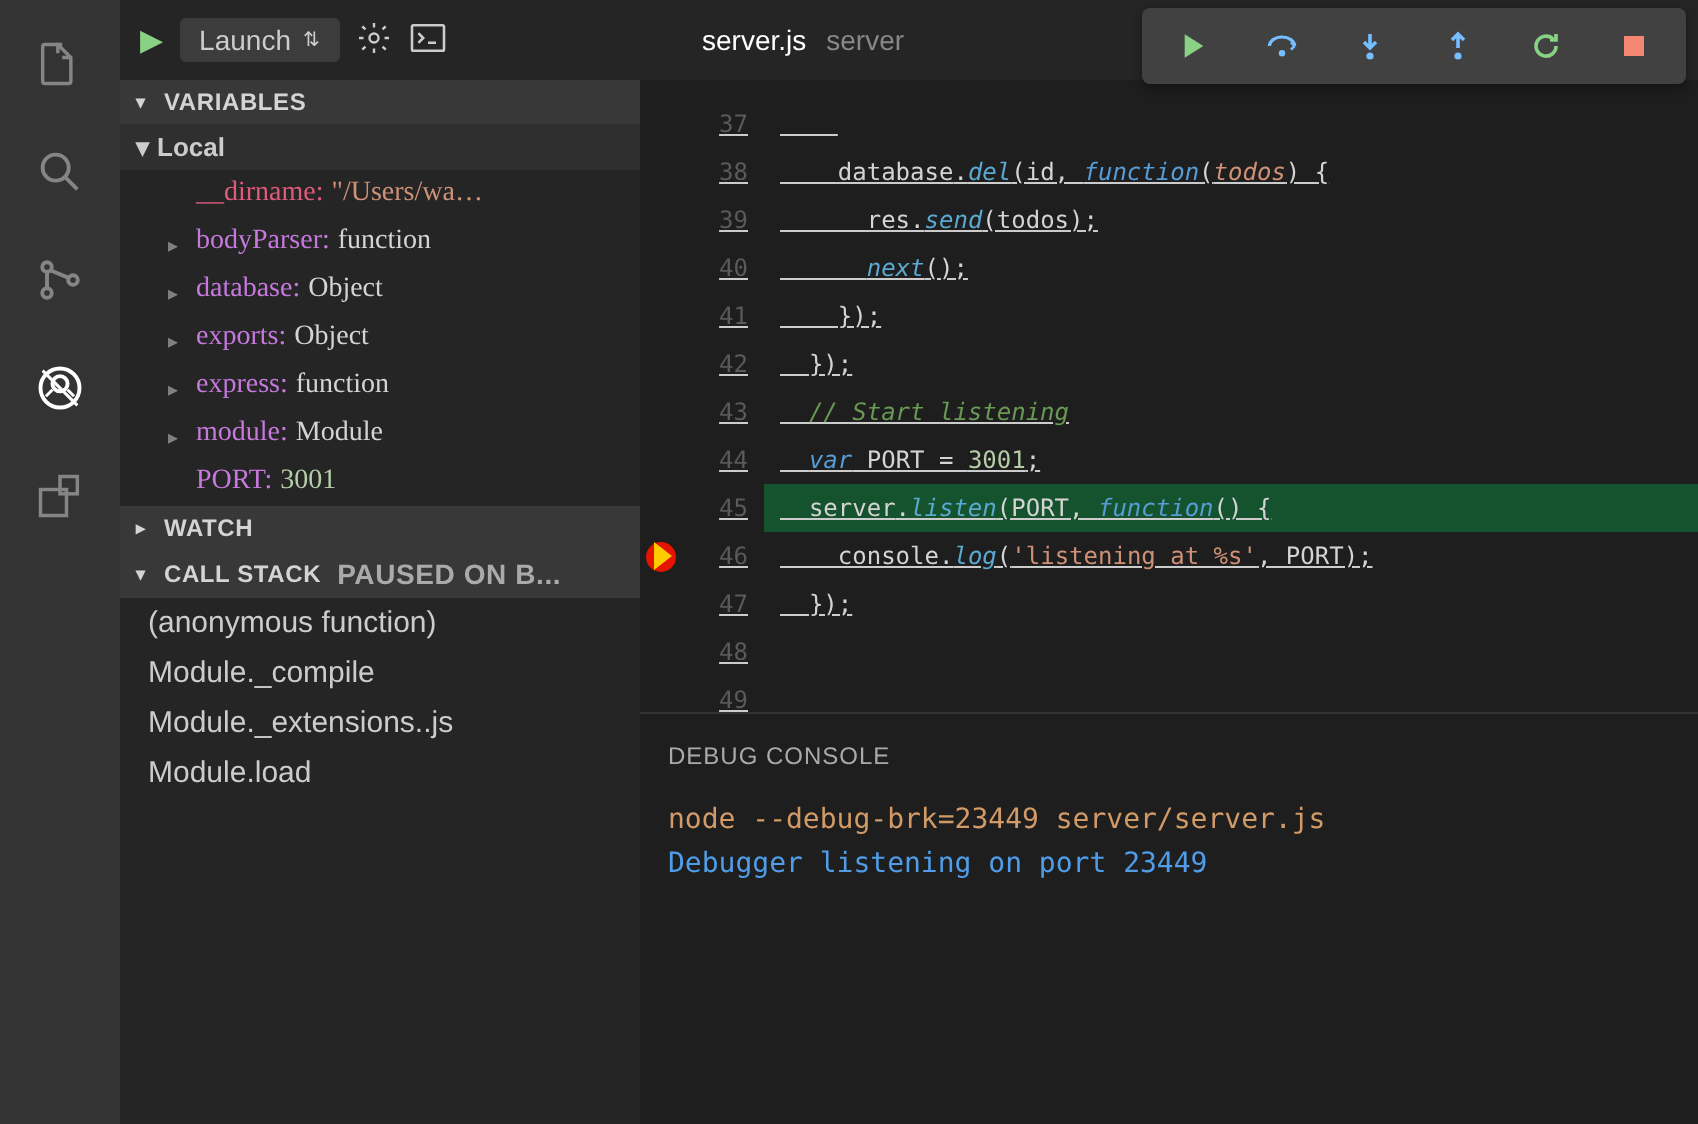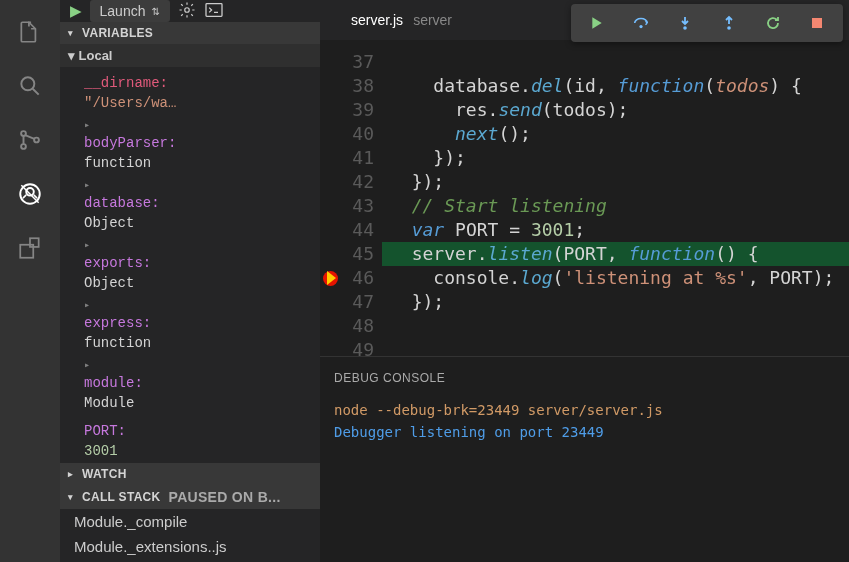--- a/index.html
+++ b/index.html
@@ -9,37 +9,37 @@
 .activity-bar .ab-icon.active { color:#ffffff; }
 .activity-bar .ab-icon svg { width:26px; height:26px; }
 .sidebar { width:260px; background:#252526; display:flex; flex-direction:column; }
 .debug-head { height:40px; display:flex; align-items:center; padding:0 10px; gap:8px; }
 .run-icon { color:#89d185; font-size:15px; cursor:pointer; }
 .launch-select { background:#3c3c3c; color:#ccc; padding:3px 10px; border-radius:3px; font-size:14px; display:flex; align-items:center; gap:6px; cursor:pointer; }
 .gear-icon,.console-icon { color:#ccc; cursor:pointer; }
 .section-head { background:#383838; color:#d4d4d4; font-size:12px; font-weight:700; padding:4px 8px; display:flex; align-items:center; gap:4px; cursor:pointer; letter-spacing:0.3px; }
 .section-head .chev { font-size:9px; display:inline-block; width:10px; }
 .subsection { background:#2f2f2f; color:#ccc; font-size:13px; font-weight:700; padding:4px 8px; display:flex; align-items:center; gap:4px; cursor:pointer; }
-.var-row { padding:4px 8px 4px 24px; font-family:Liberation Mono, monospace; font-size:14px; white-space:nowrap; overflow:hidden; text-overflow:ellipsis; display:flex; align-items:flex-start; gap:4px; cursor:pointer;flex-direction:column; }
+.var-row { padding:4px 8px 4px 24px; font-family:Liberation Serif, serif; font-size:14px; white-space:nowrap; overflow:hidden; text-overflow:ellipsis; display:flex; align-items:flex-end; gap:4px; cursor:pointer; }
 .var-row .tw { color:#808080; font-size:10px; width:10px; display:inline-block; }
 .var-name { color:#c678dd; }
 .var-name.special { color:#e05a7b; }
 .var-value { color:#d4d4d4; }
 .var-value.str { color:#ce9178; }
 .var-value.num { color:#b5cea8; }
 .paused-badge { font-size:14px; font-weight:700; color:#aaa; margin-left:4px; }
 .stack-row { padding:4px 14px; font-size:15px; color:#ccc; cursor:pointer; white-space:nowrap; overflow:hidden; }
 .main { flex:1; display:flex; flex-direction:column; background:#1e1e1e; position:relative; }
 .editor-tabs { height:40px; background:#252526; display:flex; align-items:center; padding:0 18px; font-size:14px; color:#888; gap:10px; }
 .editor-tabs .filename { color:#fff;margin-left:13px; }
 .debug-toolbar { position:absolute; top:4px; right:6px; background:#414141; border-radius:4px; display:flex; padding:4px; gap:0; box-shadow:0 2px 6px rgba(0,0,0,0.4); z-index:10; }
 .debug-toolbar .btn { width:44px; height:30px; display:flex; align-items:center; justify-content:center; color:#75beff; cursor:pointer; }
 .debug-toolbar .btn.green { color:#89d185; }
 .debug-toolbar .btn.red { color:#f48771; }
-.editor { flex:1; display:flex; font-family:"Menlo","Consolas",monospace; font-size:18px; line-height:24px; overflow:hidden; padding-top:10px; }
+.editor { flex:1; display:flex; font-family:"Menlo","Consolas",monospace; font-size:12px; line-height:24px; overflow:hidden; padding-top:10px;text-decoration:underline; }
 .bp-gutter { width:22px; position:relative; }
 .line-numbers { width:40px; text-align:right; color:#5a5a5a; padding-right:8px; }
 .code { flex:1; position:relative; }
 .code-line { padding-left:8px; white-space:pre; }
 .code-line.highlight { background:#14532d; }
 .tok-kw { color:#569cd6; font-style:italic; }
 .tok-fn { color:#5ba8d0; font-style:italic; }
 .tok-id { color:#d4d4d4; }
 .tok-str { color:#ce9178; }
 .tok-num { color:#b5cea8; }
@@ -157,20 +157,21 @@
   <div class="section-head">
       <span class="chev">▸</span>
       <span>WATCH</span>
     </div>
   <div class="section-head">
       <span class="chev">▾</span>
       <span>CALL STACK</span>
       <span class="paused-badge">PAUSED ON B...</span>
     </div>
   <div id="stack-list">
+      <div class="stack-row">(anonymous function)</div>
       <div class="stack-row">Module._compile</div>
       <div class="stack-row">Module._extensions..js</div>
       <div class="stack-row">Module.load</div>
     </div>
 </div>
 
 <div class="main">
   <div class="debug-toolbar">
     <div class="btn green">
         <svg width="14" height="14" viewBox="0 0 12 12" fill="currentColor">

